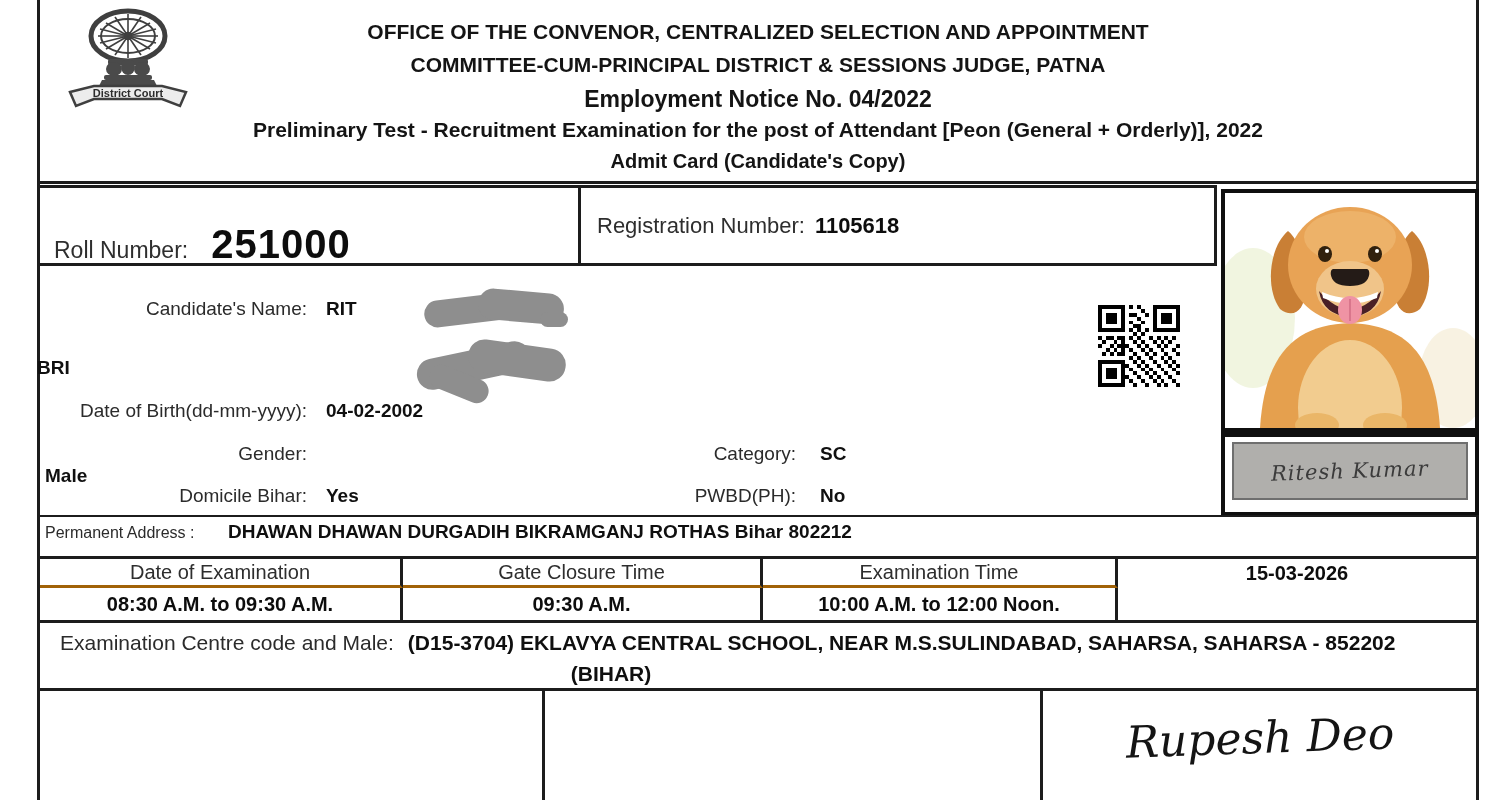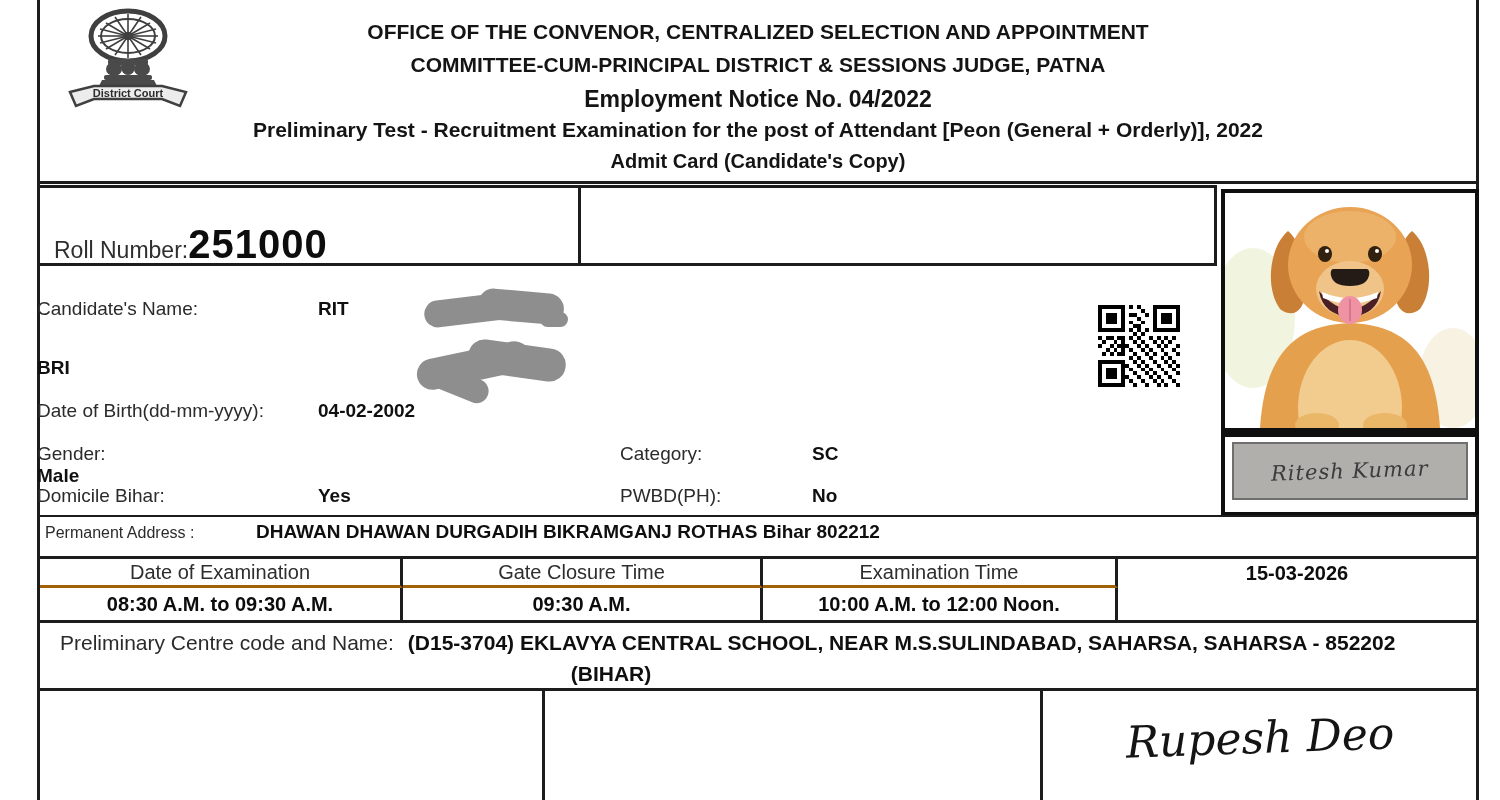--- a/index.html
+++ b/index.html
@@ -16,50 +16,50 @@
   .hl1 { top:20px;  font-size:21px; }
   .hl2 { top:53px;  font-size:21px; }
   .hl3 { top:86px;  font-size:23px; }
   .hl4 { top:118px; font-size:21px; }
   .hl5 { top:150px; font-size:20px; }
 
   
   .roll-row { position:absolute; left:37px; top:185px; width:1180px; height:81px;
               border:3px solid #1c1c1c; display:flex; }
   .roll-cell { width:541px; border-right:3px solid #1c1c1c; display:flex;
-               align-items:baseline; gap:0; padding:34px 0 0 14px; }
+               align-items:baseline; gap:23px; padding:34px 0 0 14px; }
   .roll-label { font-size:23px; color:#2e2e2e; }
   .roll-value { font-size:40px; font-weight:bold; letter-spacing:1px; color:#0d0d0d; }
   .reg-cell { flex:1; display:flex; align-items:center; gap:10px; padding-left:16px; }
   .reg-label { font-size:22px; color:#2e2e2e; }
   .reg-value { font-size:22px; font-weight:bold; color:#0d0d0d; }
 
   
   .detail-row { position:absolute; display:flex; align-items:baseline; }
-  .d-label { width:262px; font-size:19px; color:#2b2b2b; margin-right:19px; }
+  .d-label { width:262px; text-align:right; font-size:19px; color:#2b2b2b; margin-right:19px;margin-left:8px; }
   .d-value { font-size:19px; font-weight:bold; color:#101010; }
   .dr-left  { left:37px; }
   .dr-right { left:620px; }
   .dr-right .d-label { width:168px; margin-right:24px; }
 
   .blob { position:absolute; background:#8e8e8e; border-radius:16px; }
 
   
   .photo-box { position:absolute; left:1221px; top:189px; width:258px; height:327px;
                border:4px solid #0f0f0f; background:#ffffff; }
   .photo-area { width:100%; height:235px; overflow:hidden; background:#fff; }
   .photo-bar { width:100%; height:9px; background:#0f0f0f; }
   .sig-strip { margin:5px 7px; height:58px; background:#b0afac; border:2px solid #6f6f6f;
                display:flex; align-items:center; justify-content:center; }
   .sig-text { font-family:"DejaVu Serif", serif; font-style:italic; font-size:21px;
               color:#3b3b3b; transform:rotate(-2deg); letter-spacing:1px; }
 
   
   .addr-label { position:absolute; left:45px; top:524px; font-size:16px; color:#2b2b2b; }
-  .addr-value { position:absolute; left:228px; top:521px; font-size:19px; font-weight:bold; color:#0f0f0f;margin-left:28px; }
+  .addr-value { position:absolute; left:228px; top:521px; font-size:19px; font-weight:bold; color:#0f0f0f; }
 
   
   .exam-table { position:absolute; left:37px; top:556px; width:1442px; height:67px;
                 border:3px solid #1c1c1c; display:grid;
                 grid-template-columns:363px 360px 355px 1fr; grid-template-rows:29px 1fr; }
   .exam-table .cell { border-right:3px solid #1c1c1c; border-bottom:3px solid #a16207;
                       display:flex; align-items:center; justify-content:center; }
   .exam-table .cell:nth-child(4n) { border-right:none; }
   .exam-table .cell.vrow { border-bottom:none; }
   .th { font-size:20px; color:#2e2e2e; }
@@ -126,20 +126,24 @@
   <div class="hl hl2">COMMITTEE-CUM-PRINCIPAL DISTRICT &amp; SESSIONS JUDGE, PATNA</div>
   <div class="hl hl3">Employment Notice No. 04/2022</div>
   <div class="hl hl4">Preliminary Test - Recruitment Examination for the post of Attendant [Peon (General + Orderly)], 2022</div>
   <div class="hl hl5">Admit Card (Candidate's Copy)</div>
 </div>
 
 <div class="roll-row">
   <div class="roll-cell">
     <span class="roll-label">Roll Number:</span>
     <span class="roll-value">251000</span>
+  </div>
+  <div class="reg-cell">
+    <span class="reg-label">Registration Number:</span>
+    <span class="reg-value">1105618</span>
   </div>
 </div>
 
 <div class="detail-row dr-left" style="top:298px;">
   <span class="d-label">Candidate's Name:</span>
   <span class="d-value">RIT</span>
 </div>
 <div class="detail-row dr-left" style="top:357px;">
   <span class="d-value">BRI</span>
 </div>
@@ -238,20 +242,20 @@
   <div class="cell th">Date of Examination</div>
   <div class="cell th">Gate Closure Time</div>
   <div class="cell th">Examination Time</div>
   <div class="cell tv vrow">15-03-2026</div>
   <div class="cell tv vrow">08:30 A.M. to 09:30 A.M.</div>
   <div class="cell tv vrow">09:30 A.M.</div>
   <div class="cell tv vrow">10:00 A.M. to 12:00 Noon.</div>
 </div>
 
 <div class="centre-line1">
-  <span>Preliminary Centre code and Name:</span><b>(D15-3704) EKLAVYA CENTRAL SCHOOL, NEAR M.S.SULINDABAD, SAHARSA, SAHARSA - 852202</b>
+  <span>Examination Centre code and Male:</span><b>(D15-3704) EKLAVYA CENTRAL SCHOOL, NEAR M.S.SULINDABAD, SAHARSA, SAHARSA - 852202</b>
 </div>
 <div class="centre-line2">(BIHAR)</div>
 <div class="hline" style="left:37px; top:688px; width:1442px;"></div>
 
 <div class="vline" style="left:542px; top:691px; height:109px;"></div>
 <div class="vline" style="left:1040px; top:691px; height:109px;"></div>
 <div class="auth-sig">Rupesh Deo</div>
 
 </body></html>

